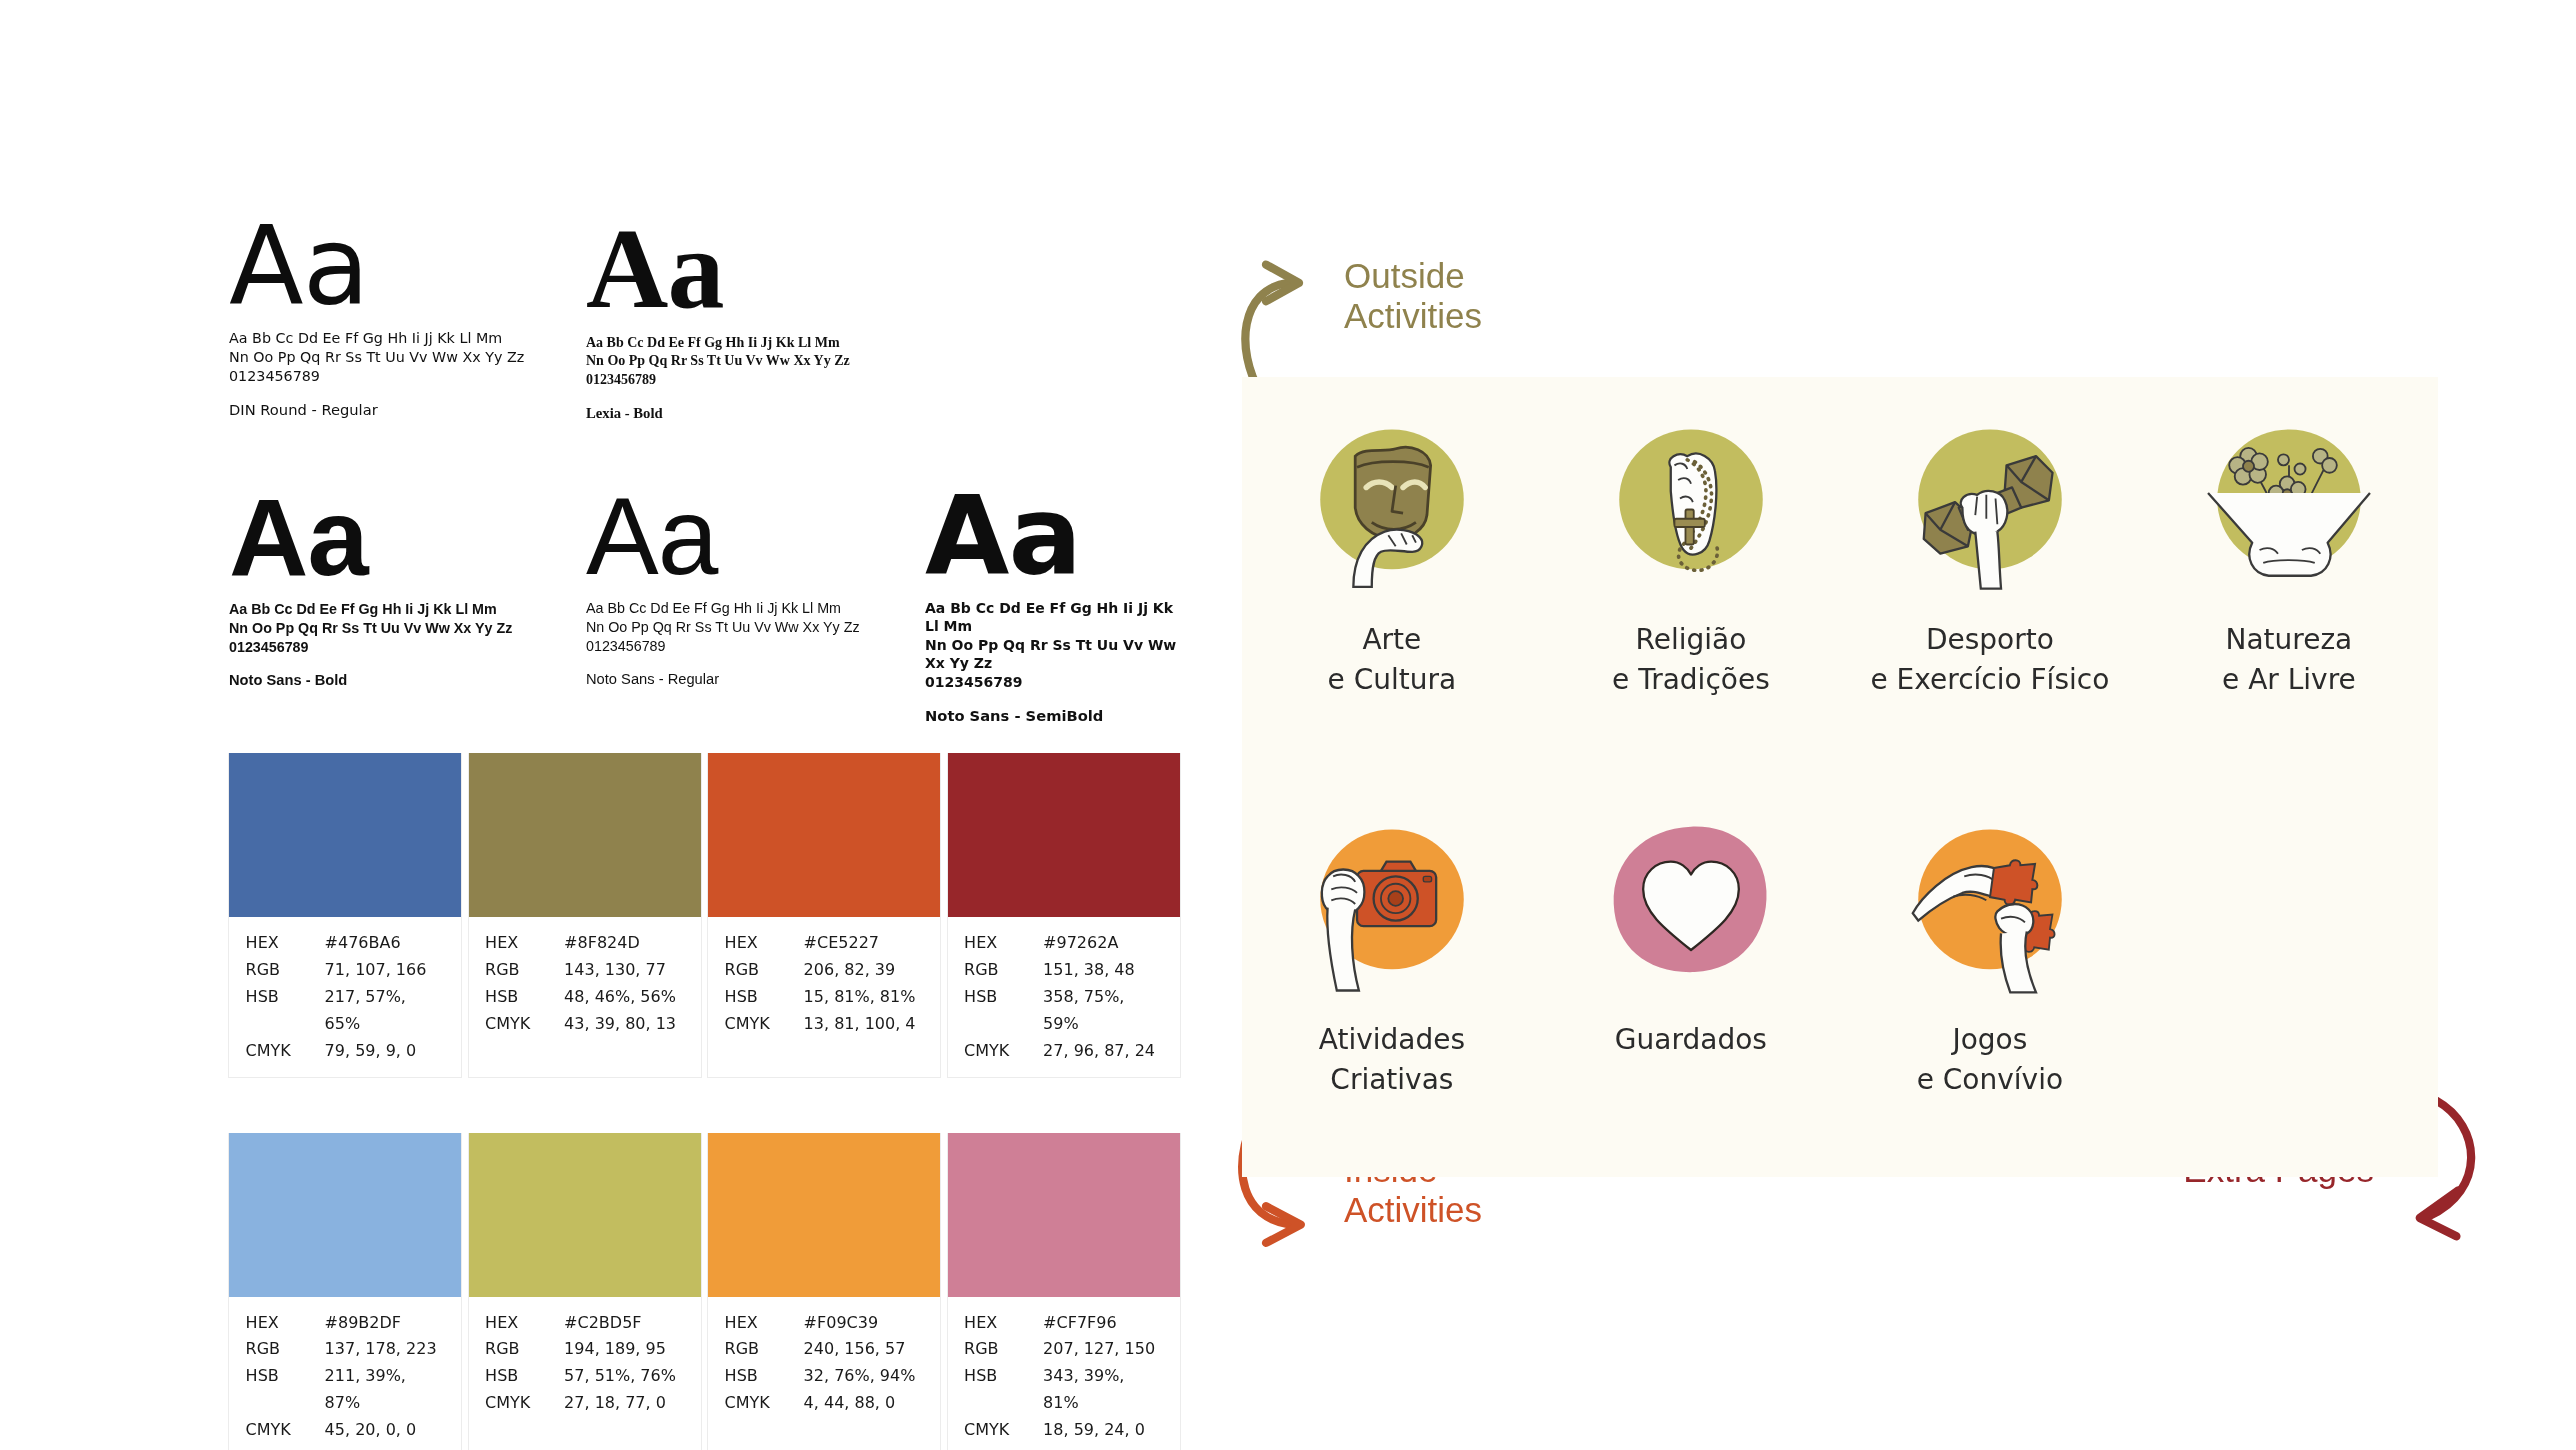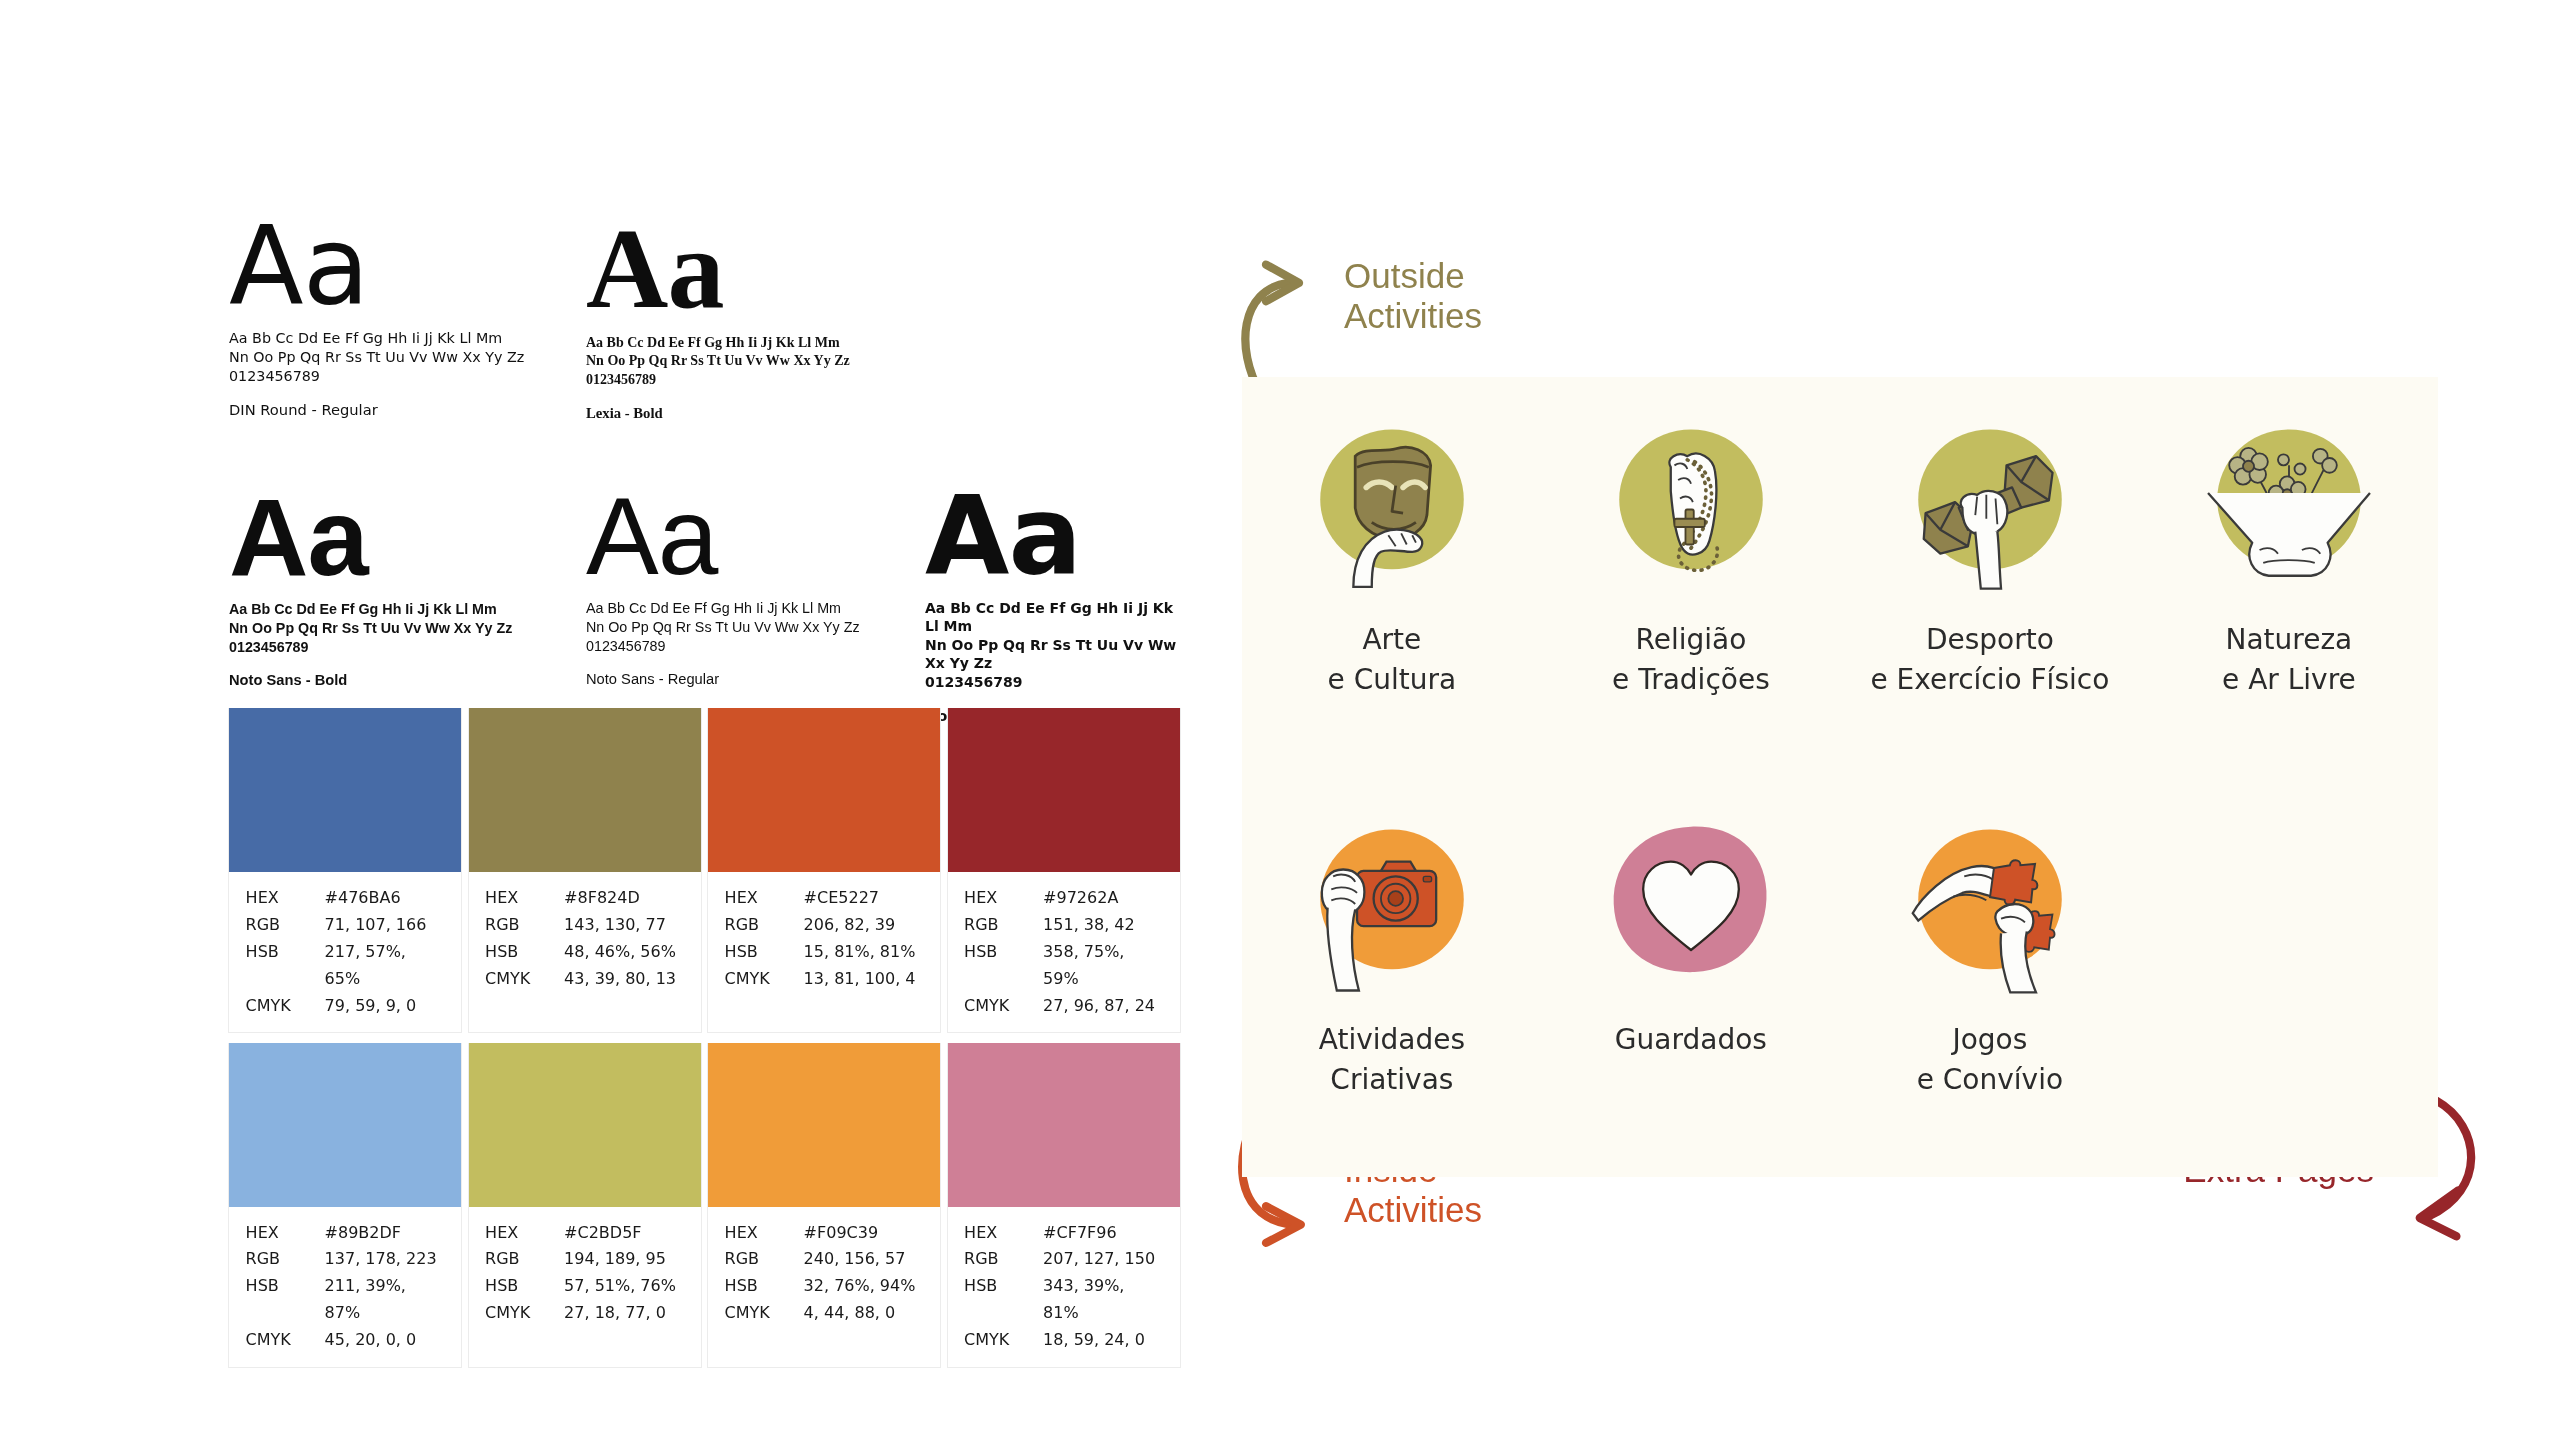--- a/index.html
+++ b/index.html
@@ -48,20 +48,21 @@
   .w-a { width: 357px; } .w-b { width: 339px; } .w-c { width: 258px; }
 
   
   .palette { position: absolute; left: 228px; top: 708px; }
   .pal-row { display: flex; gap: 5.5px; }
   .pal-row + .pal-row { margin-top: 9.2px; }
   .card {
     width: 234px; background: #fff;
     border: 0.9px solid #ececec; border-top: none;
     padding-bottom: 13px;
+    margin-top: 45px;
   }
   .chip { height: 164px; width: 100%; }
   .specs { padding: 13px 16.6px 0 16.6px; }
   .specline { display: flex; font-size: 16px; line-height: 1.68; color: #1a1a1a;
               font-family: "DejaVu Sans", sans-serif; }
   .specline .k { width: 79px; flex: none; }
   .specline .v { flex: 1; }
 
   
   .right { position: absolute; left: 1224px; top: 239px; }
@@ -205,21 +206,21 @@
       </div>
       <div class="card">
         <div class="chip" style="background: rgb(151, 38, 42);"></div>
         <div class="specs">
           <div class="specline">
               <span class="k">HEX</span>
               <span class="v">#97262A</span>
             </div>
           <div class="specline">
               <span class="k">RGB</span>
-              <span class="v">151, 38, 42</span>
+              <span class="v">151, 38, 48</span>
             </div>
           <div class="specline">
               <span class="k">HSB</span>
               <span class="v">358, 75%, 59%</span>
             </div>
           <div class="specline">
               <span class="k">CMYK</span>
               <span class="v">27, 96, 87, 24</span>
             </div>
         </div>

